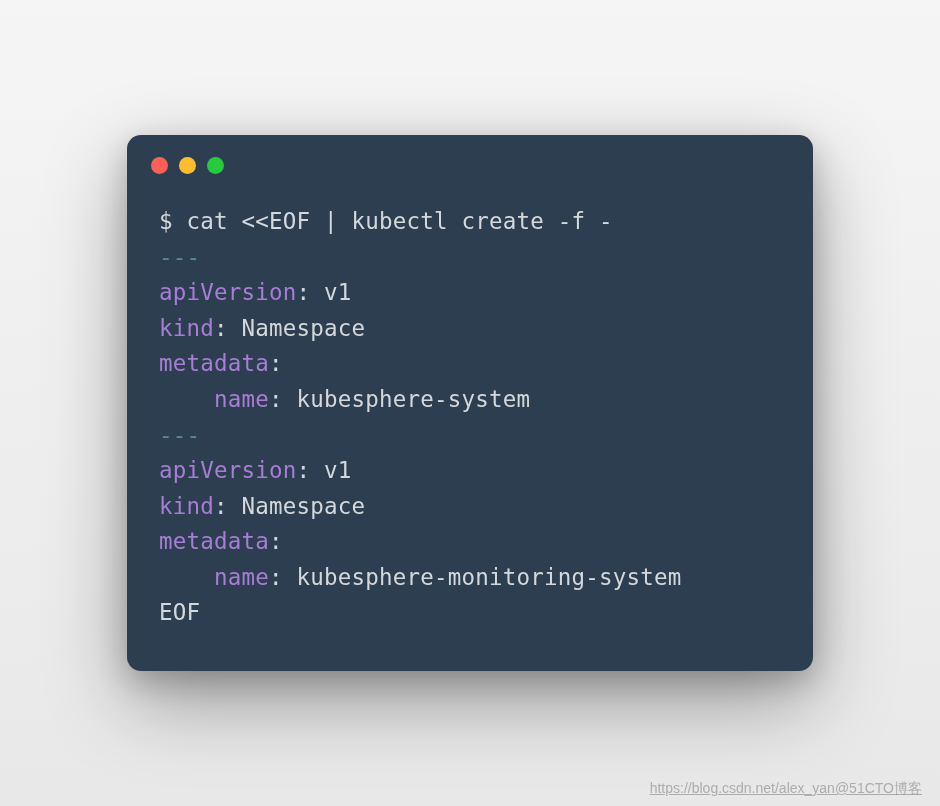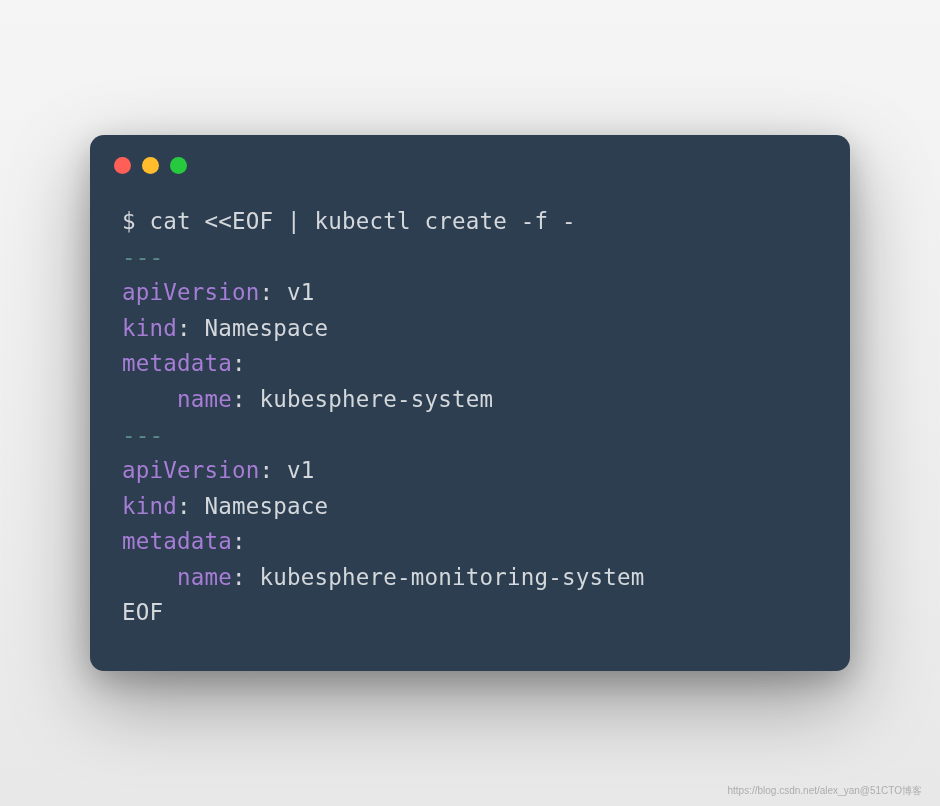--- a/index.html
+++ b/index.html
@@ -11,21 +11,21 @@
       width: 940px;
       height: 806px;
       background: linear-gradient(180deg, #f5f5f5 0%, #e8e8e8 100%);
       font-family: "SF Mono", "Monaco", "Menlo", "Consolas", monospace;
       display: flex;
       align-items: center;
       justify-content: center;
       position: relative;
     }
     .terminal-window {
-      width: 760px;
+      width: 686px;
       background: #2c3e50;
       border-radius: 14px;
       box-shadow: 0 30px 80px rgba(0,0,0,0.35), 0 10px 30px rgba(0,0,0,0.2);
       overflow: hidden;
     }
     .titlebar {
       padding: 22px 24px 10px 24px;
       display: flex;
       gap: 11px;
       align-items: center;
@@ -50,22 +50,23 @@
     .prompt { color: #d4d8dc; }
     .sep { color: #5a8a8a; }
     .key { color: #a77dd6; }
     .colon { color: #d4d8dc; }
     .val { color: #d4d8dc; }
     .watermark {
       position: absolute;
       bottom: 8px;
       right: 18px;
       font-family: Arial, sans-serif;
-      font-size: 10px;
+      font-size: 14px;
       color: rgba(100,100,100,0.45);
+      text-decoration: underline;
     }
   </style>
 </head>
 <body>
 
 <div class="terminal-window">
   <div class="titlebar">
     <div class="traffic-light red"></div>
     <div class="traffic-light yellow"></div>
     <div class="traffic-light green"></div>

